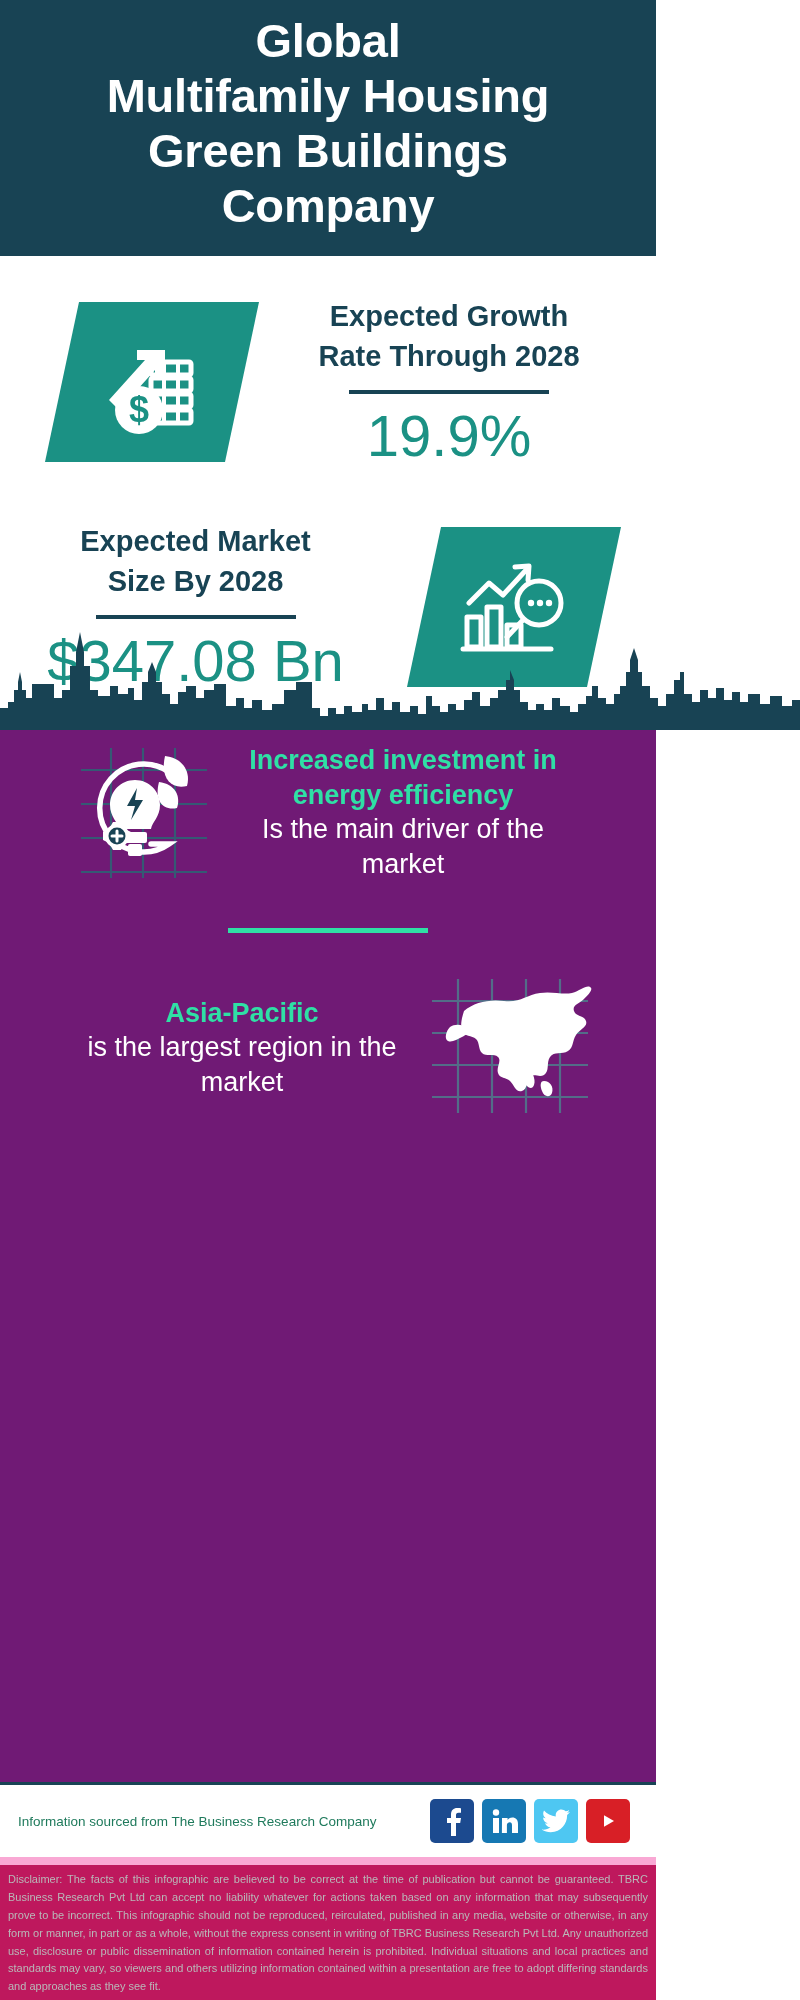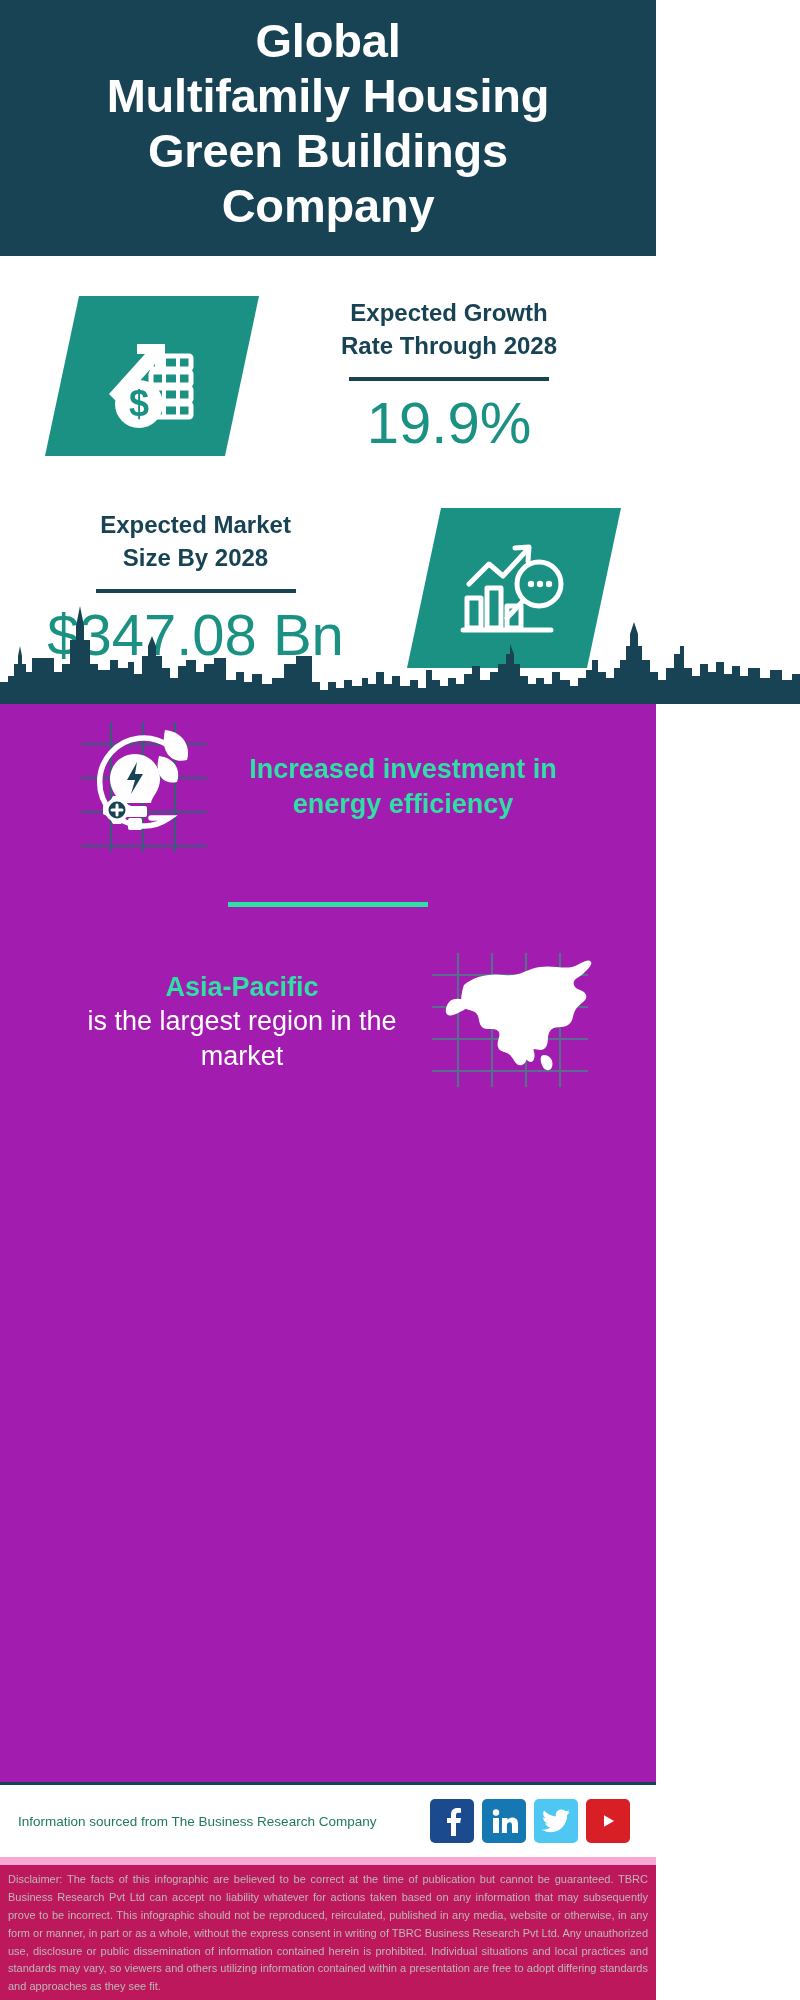--- a/index.html
+++ b/index.html
@@ -41,37 +41,37 @@
     display:flex; align-items:center; justify-content:center;
   }
   .para.left  { transform:skewX(-12deg); margin-left:62px; }
   .para.right { transform:skewX(-12deg); margin-left:14px; }
   .para > svg { transform:skewX(12deg); }
 
   .stat-text { flex:1 1 auto; text-align:center; padding:0 10px; }
   .stat-title {
     color:#184354;
     font-weight:bold;
-    font-size:24px;
+    font-size:29px;
     line-height:1.38;
   }
   .rule {
     width:200px; height:4px; background:#184354;
     margin:14px auto 10px auto;
   }
   .stat-value {
     color:#1b9184;
     font-weight:normal;
     font-size:58px;
     line-height:1.12;
   }
 
   
   .dark-zone {
-    background:#a21caf;
+    background:#701a75;
     position:relative;
     flex:1 1 auto;
     padding-bottom:12px;
   }
   .skyline { display:block; width:800px; height:110px; margin-top:-110px; }
 
   .feature {
     display:flex; align-items:center; justify-content:center;
     padding:0 26px;
   }
@@ -225,20 +225,21 @@
           </g>
           <circle cx="44" cy="100" r="8.5" fill="#184354"></circle>
           <g stroke="#ffffff" stroke-width="3" stroke-linecap="round">
             <line x1="44" y1="95" x2="44" y2="105"></line>
             <line x1="39" y1="100" x2="49" y2="100"></line>
           </g>
         </svg>
       </div>
       <div class="ftext">
         <div class="hl">Increased investment in energy efficiency</div>
+        <div class="sub">Is the main driver of the market</div>
       </div>
     </div>
 
     <div class="divider"></div>
 
     <div class="feature">
       <div class="ftext" style="margin-right:6px;">
         <div class="hl">Asia-Pacific</div>
         <div class="sub">is the largest region in the market</div>
       </div>

